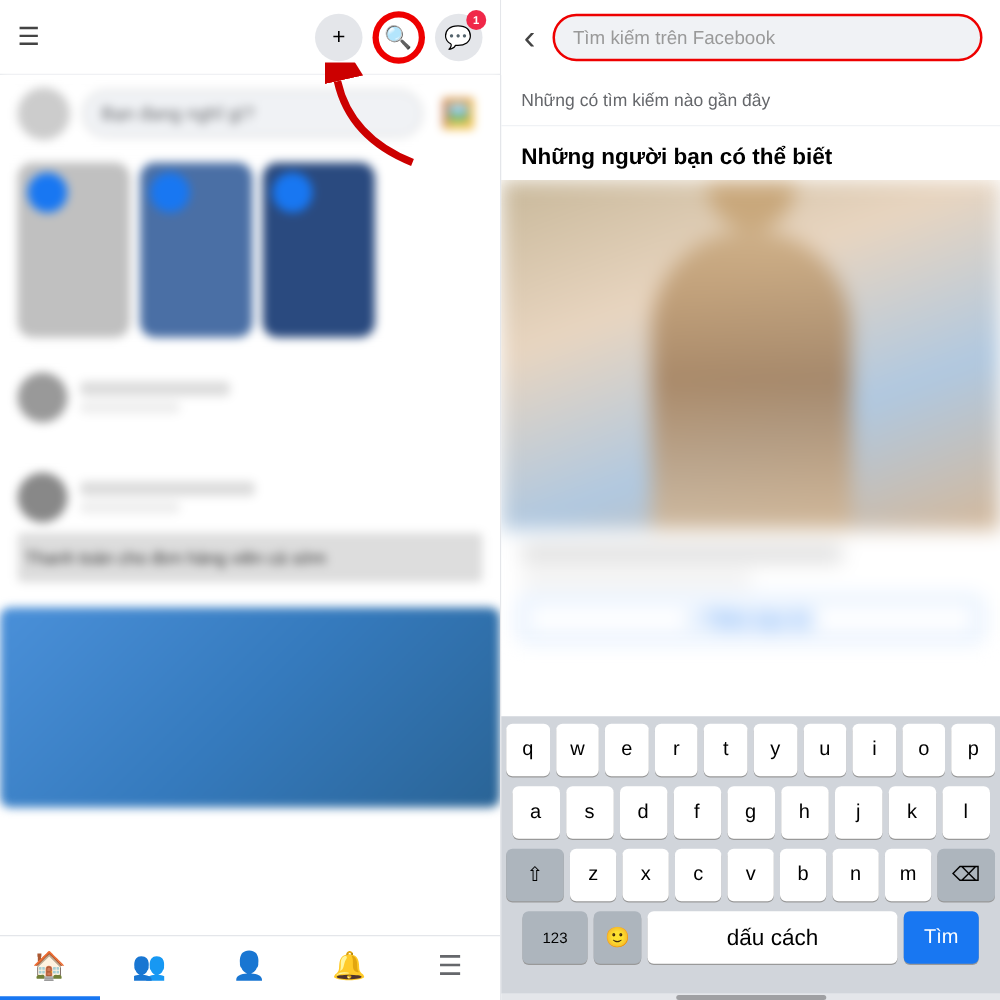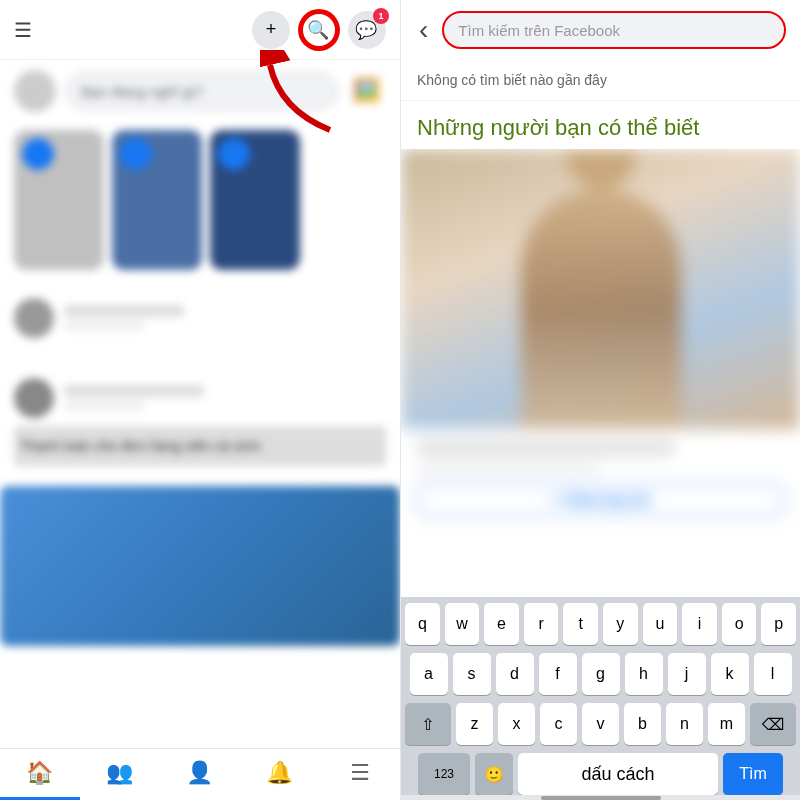--- a/index.html
+++ b/index.html
@@ -310,23 +310,23 @@
 
     .no-recent {
       padding: 12px 16px;
       font-size: 14px;
       color: #65676b;
       border-bottom: 1px solid #f0f2f5;
     }
 
     .people-you-may-know {
       padding: 14px 16px 8px;
-      font-size: 22px;
-      font-weight: 400;
-      color: #4d7c0f;
+      font-size: 18px;
+      font-weight: 700;
+      color: #000000;
     }
 
     .suggestion-area {
       flex: 1;
       position: relative;
       overflow: hidden;
     }
 
     .suggestion-blurred {
       filter: blur(8px);
@@ -399,21 +399,21 @@
 
     .key.numbers {
       font-size: 12px;
     }
 
     .key-bottom-row {
       display: flex;
       gap: 5px;
       justify-content: center;
       align-items: center;
-      margin-bottom: 0;
+      margin-bottom: 24px;
       padding: 0 2px;
     }
 
     .home-indicator {
       height: 5px;
       background: #e4e6ea;
       display: flex;
       justify-content: center;
       align-items: center;
       padding: 2px;
@@ -517,21 +517,21 @@
 
 <div class="right-panel">
 
   <div class="right-header">
     <div class="back-btn" style="font-size:28px;font-weight:300;">‹</div>
     <div class="search-box">
       <span>Tìm kiếm trên Facebook</span>
     </div>
   </div>
 
-  <div class="no-recent">Không có tìm biết nào gần đây</div>
+  <div class="no-recent">Những có tìm kiếm nào gần đây</div>
 
   <div class="people-you-may-know">Những người bạn có thể biết</div>
 
   <div class="suggestion-area">
     <div class="suggestion-blurred">
       <div class="suggestion-card">
         <div style="width:100%;height:280px;background:linear-gradient(160deg,#c8b89a,#e8d5c0,#b0c8e0,#d4b89a);position:relative;overflow:hidden;">
 
           <div style="position:absolute;bottom:0;left:50%;transform:translateX(-50%);width:160px;height:240px;background:linear-gradient(180deg,#c9a87c,#a07850,#d4b896);border-radius:80px 80px 0 0;opacity:0.8;"></div>
           <div style="position:absolute;bottom:240px;left:50%;transform:translateX(-50%);width:70px;height:70px;background:#c9a87c;border-radius:50%;"></div>

